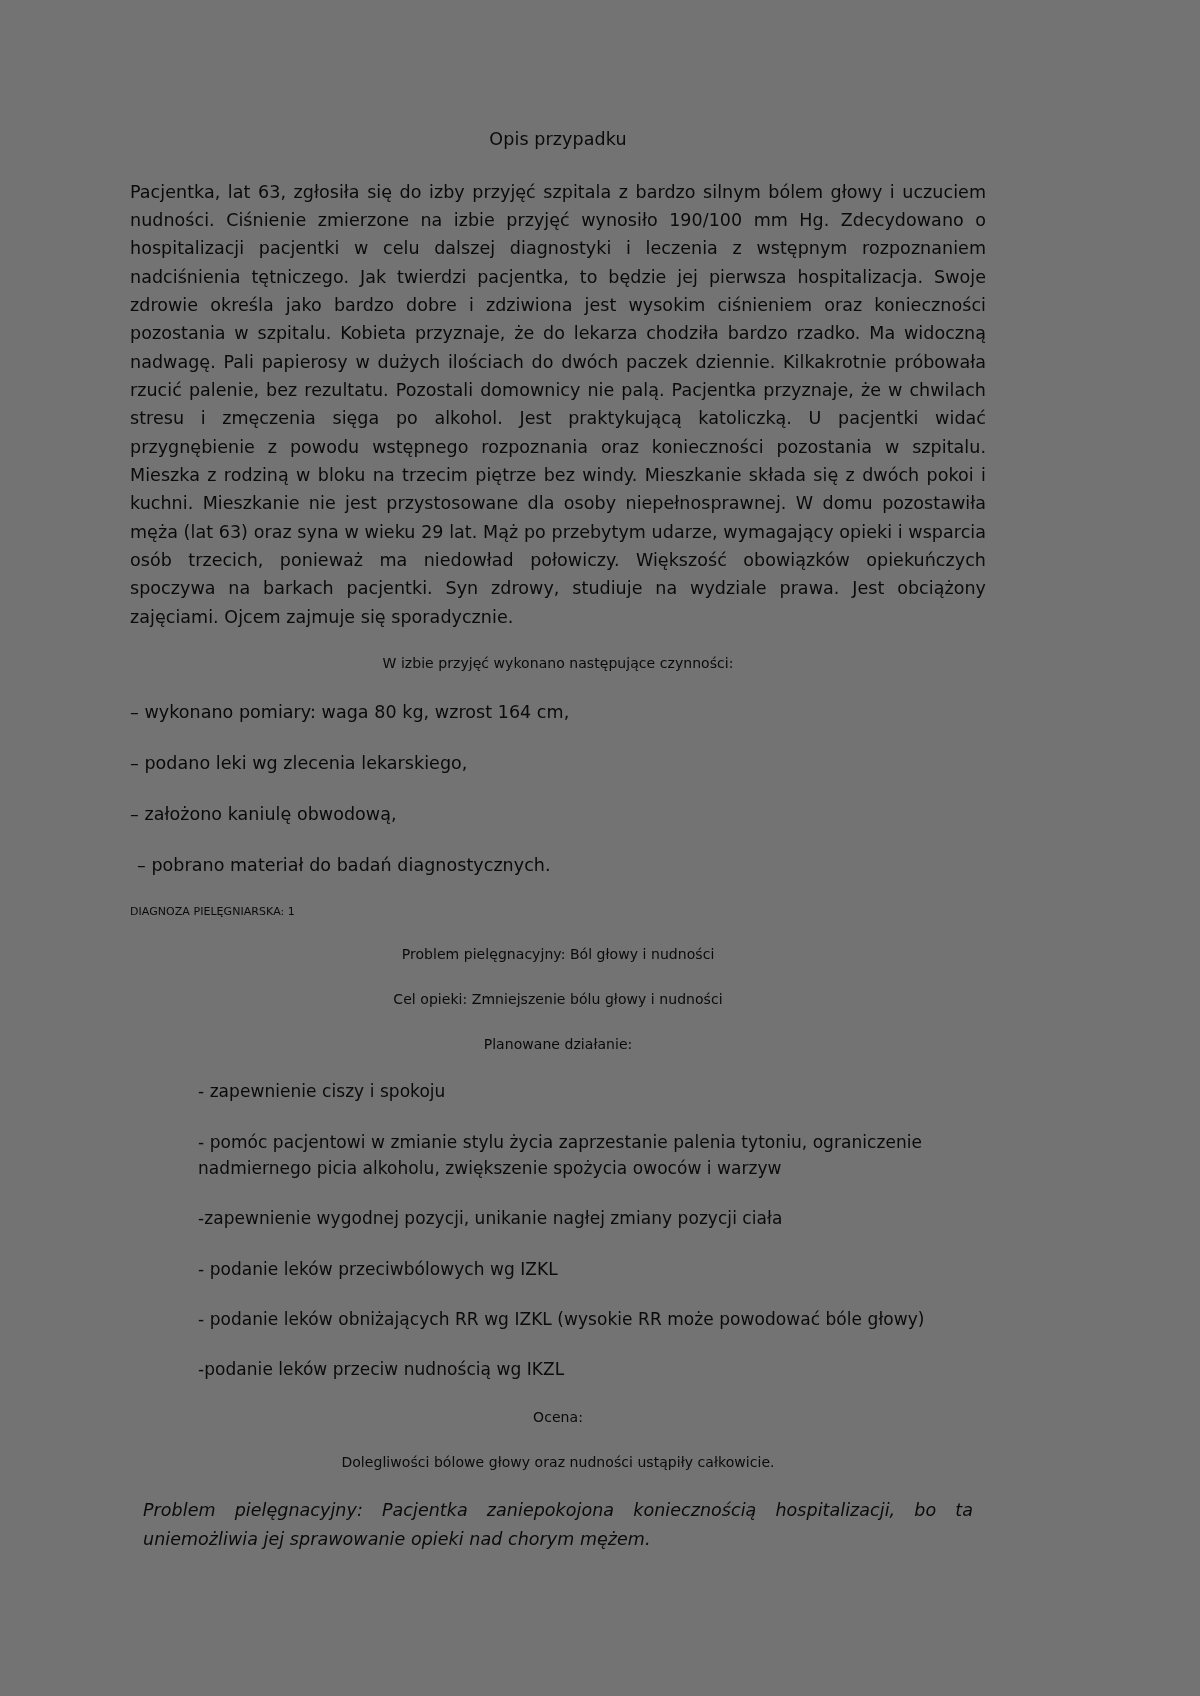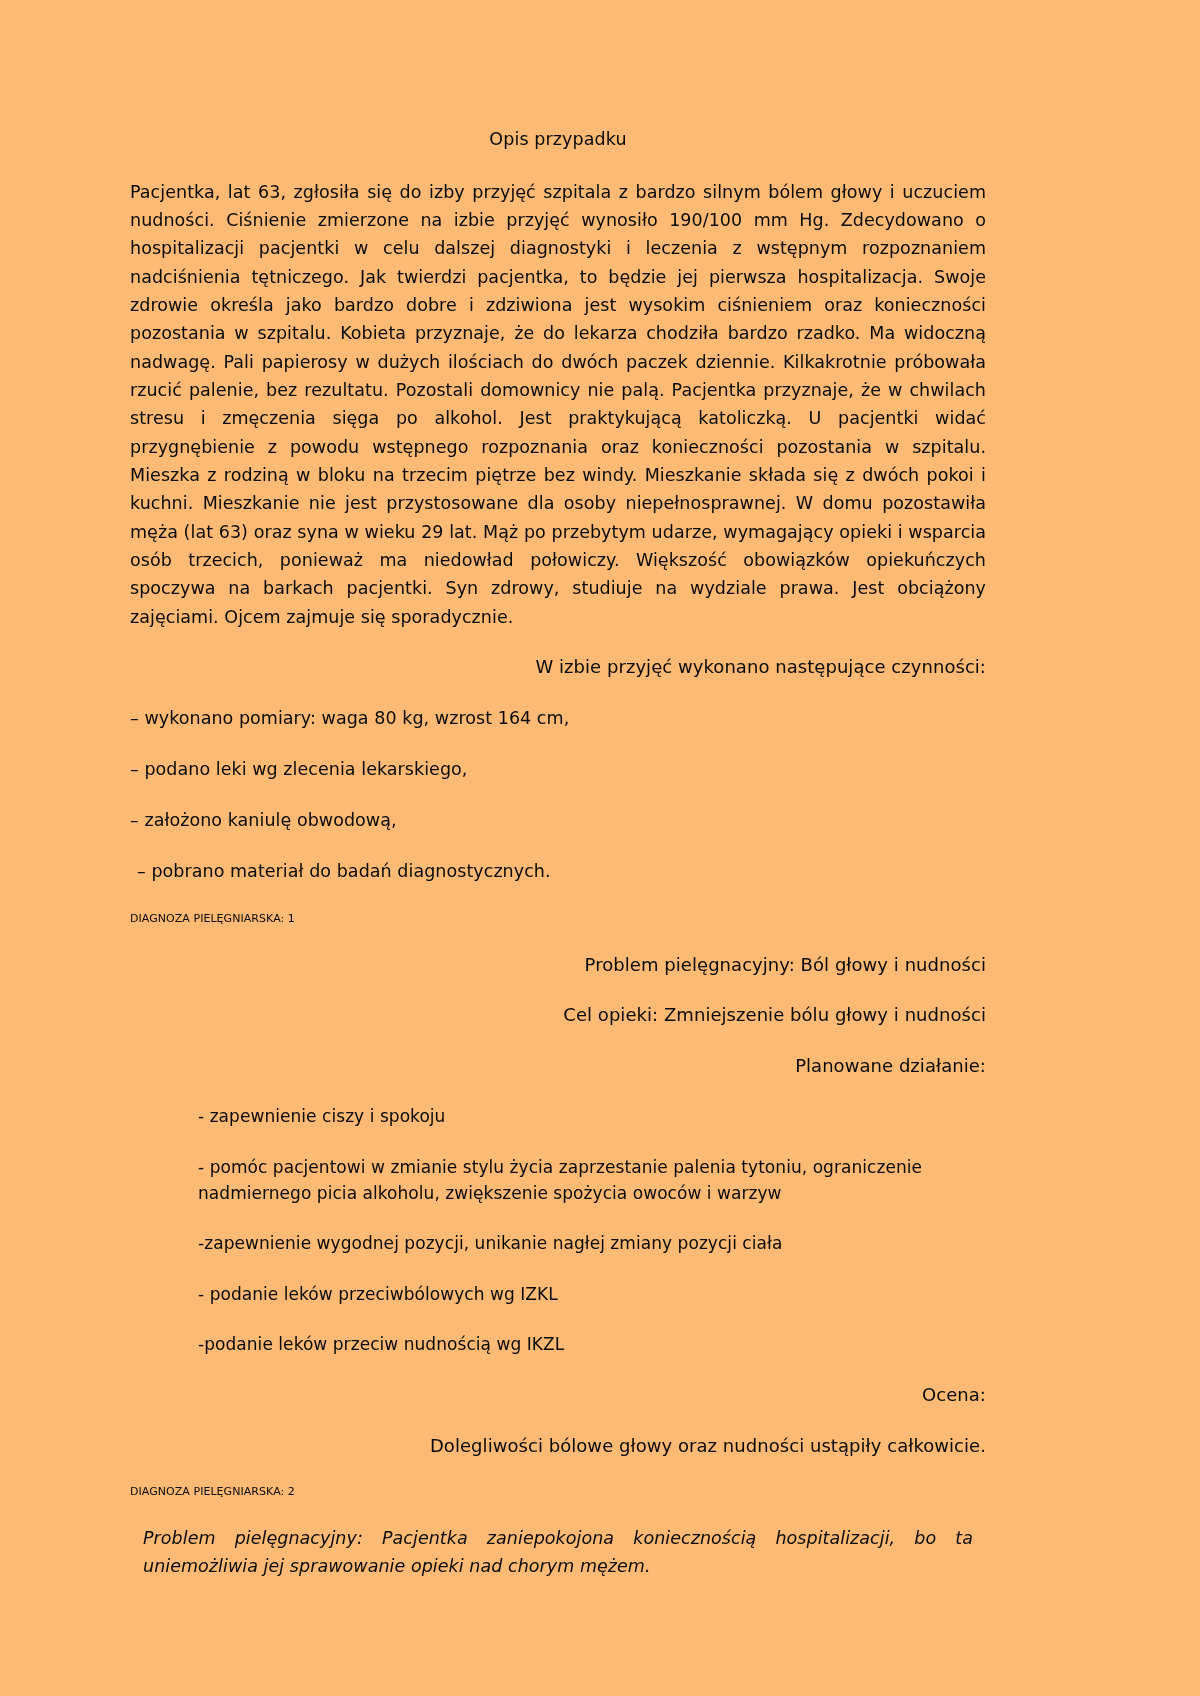--- a/index.html
+++ b/index.html
@@ -10,21 +10,21 @@
   }
   body {
     font-family: "DejaVu Sans", "Liberation Sans", sans-serif;
     color: #0a0a0a;
   }
   .page {
     position: relative;
     width: 1200px;
     height: 1696px;
     margin: 0 auto;
-    background: #fdba74;
+    background: #737373;
     box-sizing: border-box;
     overflow: hidden;
   }
   .content {
     position: absolute;
     left: 130px;
     top: 128px;
     width: 856px;
   }
   .doc-title {
@@ -39,23 +39,23 @@
     margin: 4px 0 22px 0;
     font-size: 17.5px;
     line-height: 1.62;
     text-align: justify;
     text-justify: inter-word;
     letter-spacing: 0.05px;
     hyphens: none;
   }
   p.plain {
     margin: 0 0 24px 0;
-    font-size: 18px;
+    font-size: 14px;
     line-height: 1.55;
-    text-align: right;
+    text-align: center;
     letter-spacing: 0.05px;
   }
   p.plain.tight {
     margin-bottom: 23px;
   }
   ul.flat-list {
     list-style: none;
     margin: 0;
     padding: 0;
   }
@@ -120,25 +120,25 @@
 
     <p class="plain tight">Cel opieki: Zmniejszenie bólu głowy i nudności</p>
 
     <p class="plain tight">Planowane działanie:</p>
 
     <ul class="plan-list">
       <li>- zapewnienie ciszy i spokoju</li>
       <li>- pomóc pacjentowi w zmianie stylu życia zaprzestanie palenia tytoniu, ograniczenie nadmiernego picia alkoholu, zwiększenie spożycia owoców i warzyw</li>
       <li>-zapewnienie wygodnej pozycji, unikanie nagłej zmiany pozycji ciała</li>
       <li>- podanie leków przeciwbólowych wg IZKL</li>
+      <li>- podanie leków obniżających RR wg IZKL (wysokie RR może powodować bóle głowy)</li>
       <li>-podanie leków przeciw nudnością wg IKZL</li>
     </ul>
 
     <p class="plain tight">Ocena:</p>
 
     <p class="plain tight">Dolegliwości bólowe głowy oraz nudności ustąpiły całkowicie.</p>
 
-    <p class="section-head">DIAGNOZA PIELĘGNIARSKA: 2</p>
 
     <p class="last-par">Problem pielęgnacyjny: Pacjentka zaniepokojona koniecznością hospitalizacji, bo ta uniemożliwia jej sprawowanie opieki nad chorym mężem.</p>
 
   </div>
 </div>
 
 </body></html>

